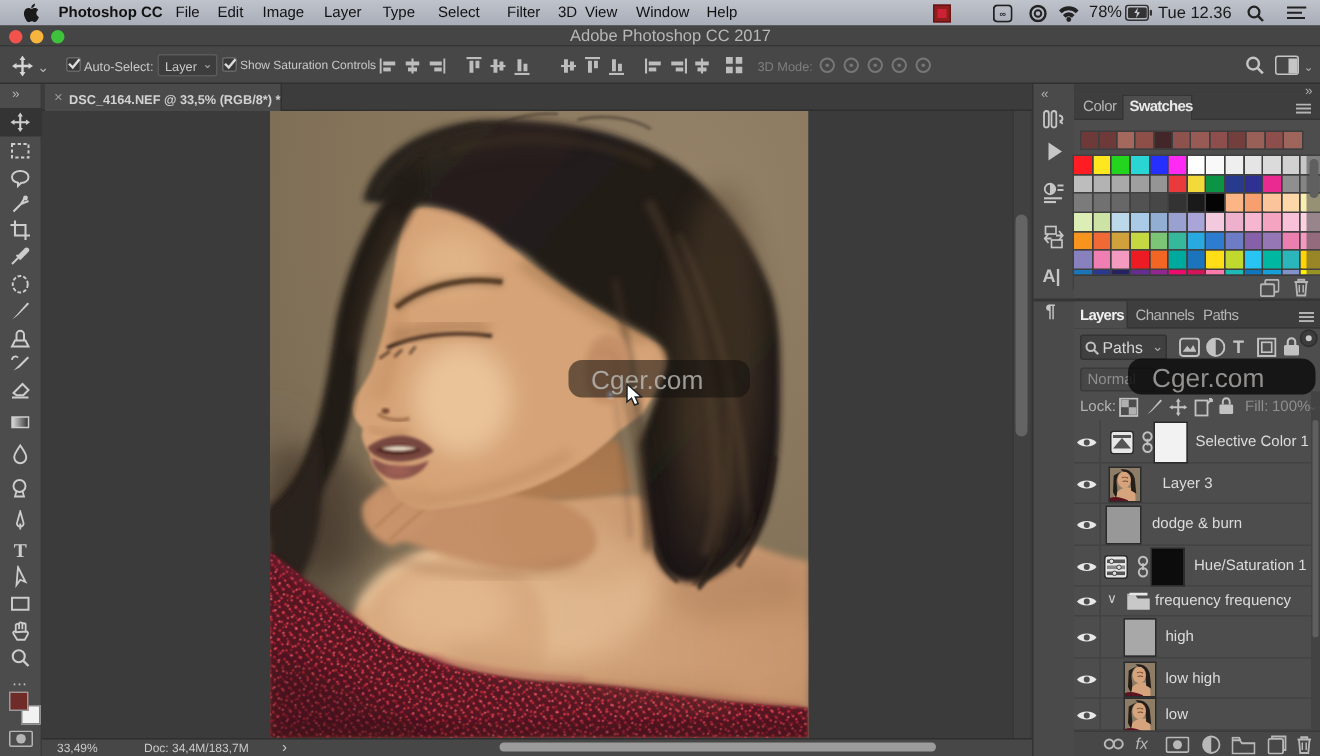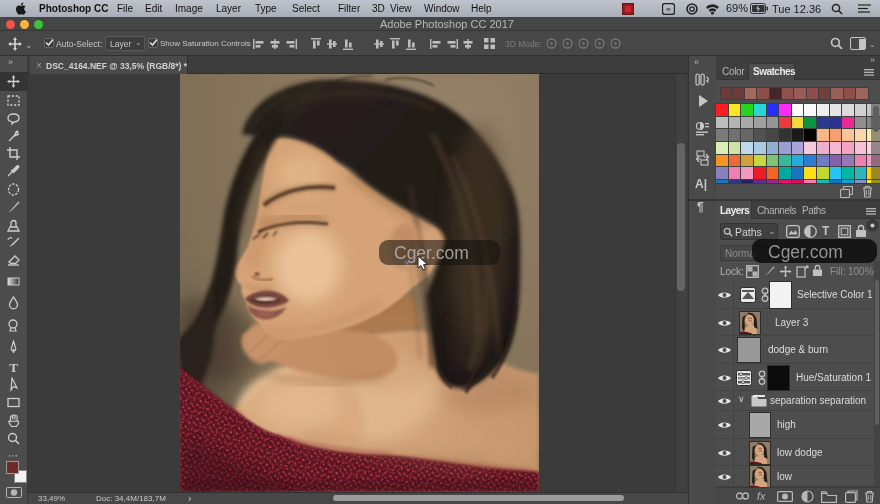--- a/index.html
+++ b/index.html
@@ -13,21 +13,21 @@
       <path d="M9.2 6.9c0-1.5 1.2-2.2 1.3-2.3-.7-1-1.8-1.2-2.2-1.2-.9-.1-1.8.5-2.3.5-.5 0-1.2-.5-2-.5-1 0-2 .6-2.5 1.5-1.1 1.9-.3 4.7.8 6.2.5.8 1.1 1.6 1.9 1.6.8 0 1.1-.5 2-.5s1.2.5 2 .5c.8 0 1.4-.8 1.9-1.5.6-.9.8-1.7.8-1.8 0 0-1.6-.6-1.7-2.5zM7.7 2.4c.4-.5.7-1.2.6-1.9-.6 0-1.4.4-1.8 1-.4.5-.7 1.2-.6 1.9.7 0 1.4-.4 1.8-1z" fill="#1a1a1a"></path>
     </svg><div class="txt" style="left:39px;top:3px;font-size:10px;color:#111;font-weight:bold;">Photoshop CC</div><div class="txt" style="left:117px;top:3px;font-size:10px;color:#111;font-weight:normal;">File</div><div class="txt" style="left:145px;top:3px;font-size:10px;color:#111;font-weight:normal;">Edit</div><div class="txt" style="left:175px;top:3px;font-size:10px;color:#111;font-weight:normal;">Image</div><div class="txt" style="left:216px;top:3px;font-size:10px;color:#111;font-weight:normal;">Layer</div><div class="txt" style="left:255px;top:3px;font-size:10px;color:#111;font-weight:normal;">Type</div><div class="txt" style="left:292px;top:3px;font-size:10px;color:#111;font-weight:normal;">Select</div><div class="txt" style="left:338px;top:3px;font-size:10px;color:#111;font-weight:normal;">Filter</div><div class="txt" style="left:372px;top:3px;font-size:10px;color:#111;font-weight:normal;">3D</div><div class="txt" style="left:390px;top:3px;font-size:10px;color:#111;font-weight:normal;">View</div><div class="txt" style="left:424px;top:3px;font-size:10px;color:#111;font-weight:normal;">Window</div><div class="txt" style="left:471px;top:3px;font-size:10px;color:#111;font-weight:normal;">Help</div><div class="abs" style="left:622px;top:3px;width:12px;height:12px;background:#8f1f1f;border:1px solid #6a1515;"></div><div class="abs" style="left:625px;top:6px;width:6px;height:6px;background:#c23;"></div><svg class="abs" style="left:662px;top:3px" width="13" height="12" viewBox="0 0 26 24">
       <rect x="1" y="1" width="24" height="22" rx="5" fill="none" stroke="#222" stroke-width="2.6"></rect>
       <text x="13" y="16.5" font-size="12" font-family="Liberation Sans" fill="#222" text-anchor="middle" font-weight="bold">∞</text>
     </svg><svg class="abs" style="left:686px;top:3px" width="12" height="12" viewBox="0 0 12 12">
       <circle cx="6" cy="6" r="5" fill="none" stroke="#222" stroke-width="1.6"></circle>
       <circle cx="6" cy="6" r="2.2" fill="none" stroke="#222" stroke-width="1.3"></circle>
     </svg><svg class="abs" style="left:705px;top:3px" width="15" height="12" viewBox="0 0 15 12">
       <path d="M1 4 A9 9 0 0 1 14 4 L12.2 5.9 A6.5 6.5 0 0 0 2.8 5.9 Z M3.6 7 A5 5 0 0 1 11.4 7 L9.6 8.9 A2.6 2.6 0 0 0 5.4 8.9 Z" fill="#222"></path>
       <circle cx="7.5" cy="10" r="1.6" fill="#222"></circle>
-    </svg><div class="txt" style="left:726px;top:2px;font-size:11px;color:#1a1a1a;font-weight:normal;">69%</div><svg class="abs" style="left:750px;top:3px" width="18" height="11" viewBox="0 0 18 11">
+    </svg><div class="txt" style="left:726px;top:2px;font-size:11px;color:#1a1a1a;font-weight:normal;">78%</div><svg class="abs" style="left:750px;top:3px" width="18" height="11" viewBox="0 0 18 11">
       <rect x="0.5" y="0.5" width="15" height="10" rx="2" fill="none" stroke="#333" stroke-width="1"></rect>
       <rect x="2" y="2" width="12.5" height="7" rx="1" fill="#333"></rect>
       <rect x="16.5" y="3.5" width="1.5" height="4" rx="0.7" fill="#333"></rect>
       <path d="M8.6 2 L6.2 5.7 L8 5.7 L7.4 9 L10 5.2 L8.1 5.2 Z" fill="#cfd3da"></path>
     </svg><div class="txt" style="left:772px;top:3px;font-size:11px;color:#1a1a1a;font-weight:normal;">Tue 12.36</div><svg class="abs" style="left:831px;top:3px" width="12" height="12" viewBox="0 0 12 12">
       <circle cx="5" cy="5" r="3.6" fill="none" stroke="#222" stroke-width="1.5"></circle>
       <line x1="7.8" y1="7.8" x2="11" y2="11" stroke="#222" stroke-width="1.6"></line>
     </svg><svg class="abs" style="left:858px;top:4px" width="13" height="9" viewBox="0 0 13 9">
       <g stroke="#222" stroke-width="1.2">
         <line x1="0" y1="1" x2="13" y2="1"></line>
@@ -398,35 +398,35 @@
       <circle cx="4" cy="4" r="2.8" fill="none" stroke="#c0c0c0" stroke-width="1.3"></circle>
       <circle cx="4" cy="11.5" r="2.8" fill="none" stroke="#c0c0c0" stroke-width="1.3"></circle>
       <line x1="4" y1="5.5" x2="4" y2="10" stroke="#c0c0c0" stroke-width="1.3"></line>
     </svg><div class="abs" style="left:768px;top:365.5px;width:21px;height:24px;background:#0c0c0c;outline:1px solid #2c2c2c;"></div><div class="txt" style="left:796px;top:371.5px;font-size:10px;color:#dcdcdc;font-weight:normal;">Hue/Saturation 1</div><div class="abs" style="left:716px;top:391px;width:158px;height:20px;border-bottom:1px solid #434343;"></div><svg class="abs" style="left:717px;top:396.0px" width="15" height="10" viewBox="0 0 15 10">
       <path d="M1 5 C3.5 1.5 11.5 1.5 14 5 C11.5 8.5 3.5 8.5 1 5 Z" fill="#e8e8e8"></path>
       <circle cx="7.5" cy="5" r="2" fill="#4d4d4d"></circle>
     </svg><div class="abs" style="left:733px;top:391px;width:1px;height:20px;background:#434343;"></div><div class="txt" style="left:738px;top:394.0px;font-size:9px;color:#ccc;font-weight:normal;">∨</div><svg class="abs" style="left:751px;top:395.0px" width="16" height="12" viewBox="0 0 16 12">
       <path d="M0.5 2 L6 2 L7.5 4 L15.5 4 L15.5 11.5 L0.5 11.5 Z" fill="#c8c8c8"></path>
       <path d="M0.5 2 L0.5 0.8 L5.5 0.8 L6.5 2" fill="#c8c8c8"></path>
       <rect x="2" y="0" width="12" height="2" fill="#e8e8e8"></rect>
-    </svg><div class="txt" style="left:770px;top:395.0px;font-size:10px;color:#dcdcdc;font-weight:normal;">separation separation</div><div class="abs" style="left:716px;top:411px;width:158px;height:28px;border-bottom:1px solid #434343;"></div><svg class="abs" style="left:717px;top:420.0px" width="15" height="10" viewBox="0 0 15 10">
+    </svg><div class="txt" style="left:770px;top:395.0px;font-size:10px;color:#dcdcdc;font-weight:normal;">frequency frequency</div><div class="abs" style="left:716px;top:411px;width:158px;height:28px;border-bottom:1px solid #434343;"></div><svg class="abs" style="left:717px;top:420.0px" width="15" height="10" viewBox="0 0 15 10">
       <path d="M1 5 C3.5 1.5 11.5 1.5 14 5 C11.5 8.5 3.5 8.5 1 5 Z" fill="#e8e8e8"></path>
       <circle cx="7.5" cy="5" r="2" fill="#4d4d4d"></circle>
     </svg><div class="abs" style="left:733px;top:411px;width:1px;height:28px;background:#434343;"></div><div class="abs" style="left:750px;top:413.0px;width:20px;height:24px;background:#a8a8a8;outline:1px solid #2c2c2c;"></div><div class="txt" style="left:777px;top:419.0px;font-size:10px;color:#dcdcdc;font-weight:normal;">high</div><div class="abs" style="left:716px;top:439px;width:158px;height:27px;border-bottom:1px solid #434343;"></div><svg class="abs" style="left:717px;top:447.5px" width="15" height="10" viewBox="0 0 15 10">
       <path d="M1 5 C3.5 1.5 11.5 1.5 14 5 C11.5 8.5 3.5 8.5 1 5 Z" fill="#e8e8e8"></path>
       <circle cx="7.5" cy="5" r="2" fill="#4d4d4d"></circle>
     </svg><div class="abs" style="left:733px;top:439px;width:1px;height:27px;background:#434343;"></div><svg class="abs" style="left:750px;top:441.5px;outline:1px solid #2c2c2c" width="20" height="22" viewBox="0 0 20 22">
       <rect width="20" height="22" fill="#8d7c66"></rect>
       <path d="M2 22 C3 17 6 14 10 13 C14 12 17 15 17 19 L17 22 Z" fill="#d5a47c"></path>
       <path d="M8 2 C5 4 4 7 4.5 11 C5 14 5 17 4 20 L2 16 L2.5 5 Z" fill="#241e1a"></path>
       <path d="M7 1 C12 0 15.5 3 16.5 7 L17.5 17 L14 15 C14.5 11 13 7 11.5 4.5 Z" fill="#241e1a"></path>
       <ellipse cx="9.5" cy="8" rx="4.5" ry="5.5" fill="#d5a47c"></ellipse>
       <path d="M8 6.5 C9 6 11 6 12 6.8 M8.5 9 C9.5 8.6 11 8.6 12 9.2" stroke="#7a4a34" stroke-width="0.8" fill="none"></path>
       <path d="M0 20 C4 18.5 8 20 12 21.5 L12 22 L0 22 Z" fill="#5a1420"></path>
-    </svg><div class="txt" style="left:777px;top:446.5px;font-size:10px;color:#dcdcdc;font-weight:normal;">low dodge</div><div class="abs" style="left:716px;top:466px;width:158px;height:21px;border-bottom:1px solid #434343;"></div><svg class="abs" style="left:717px;top:471.5px" width="15" height="10" viewBox="0 0 15 10">
+    </svg><div class="txt" style="left:777px;top:446.5px;font-size:10px;color:#dcdcdc;font-weight:normal;">low high</div><div class="abs" style="left:716px;top:466px;width:158px;height:21px;border-bottom:1px solid #434343;"></div><svg class="abs" style="left:717px;top:471.5px" width="15" height="10" viewBox="0 0 15 10">
       <path d="M1 5 C3.5 1.5 11.5 1.5 14 5 C11.5 8.5 3.5 8.5 1 5 Z" fill="#e8e8e8"></path>
       <circle cx="7.5" cy="5" r="2" fill="#4d4d4d"></circle>
     </svg><div class="abs" style="left:733px;top:466px;width:1px;height:21px;background:#434343;"></div><svg class="abs" style="left:750px;top:465.5px;outline:1px solid #2c2c2c" width="20" height="22" viewBox="0 0 20 22">
       <rect width="20" height="22" fill="#8d7c66"></rect>
       <path d="M2 22 C3 17 6 14 10 13 C14 12 17 15 17 19 L17 22 Z" fill="#d5a47c"></path>
       <path d="M8 2 C5 4 4 7 4.5 11 C5 14 5 17 4 20 L2 16 L2.5 5 Z" fill="#241e1a"></path>
       <path d="M7 1 C12 0 15.5 3 16.5 7 L17.5 17 L14 15 C14.5 11 13 7 11.5 4.5 Z" fill="#241e1a"></path>
       <ellipse cx="9.5" cy="8" rx="4.5" ry="5.5" fill="#d5a47c"></ellipse>
       <path d="M8 6.5 C9 6 11 6 12 6.8 M8.5 9 C9.5 8.6 11 8.6 12 9.2" stroke="#7a4a34" stroke-width="0.8" fill="none"></path>
       <path d="M0 20 C4 18.5 8 20 12 21.5 L12 22 L0 22 Z" fill="#5a1420"></path>

